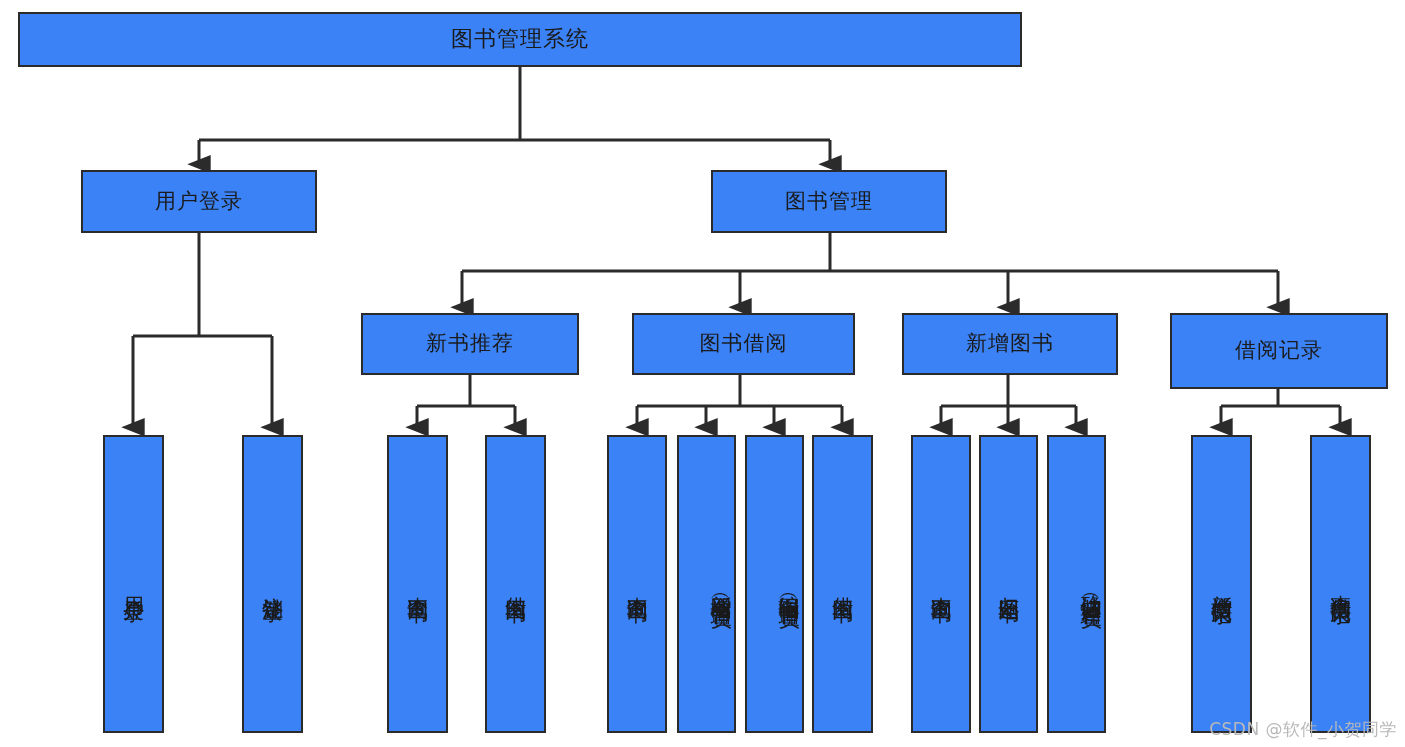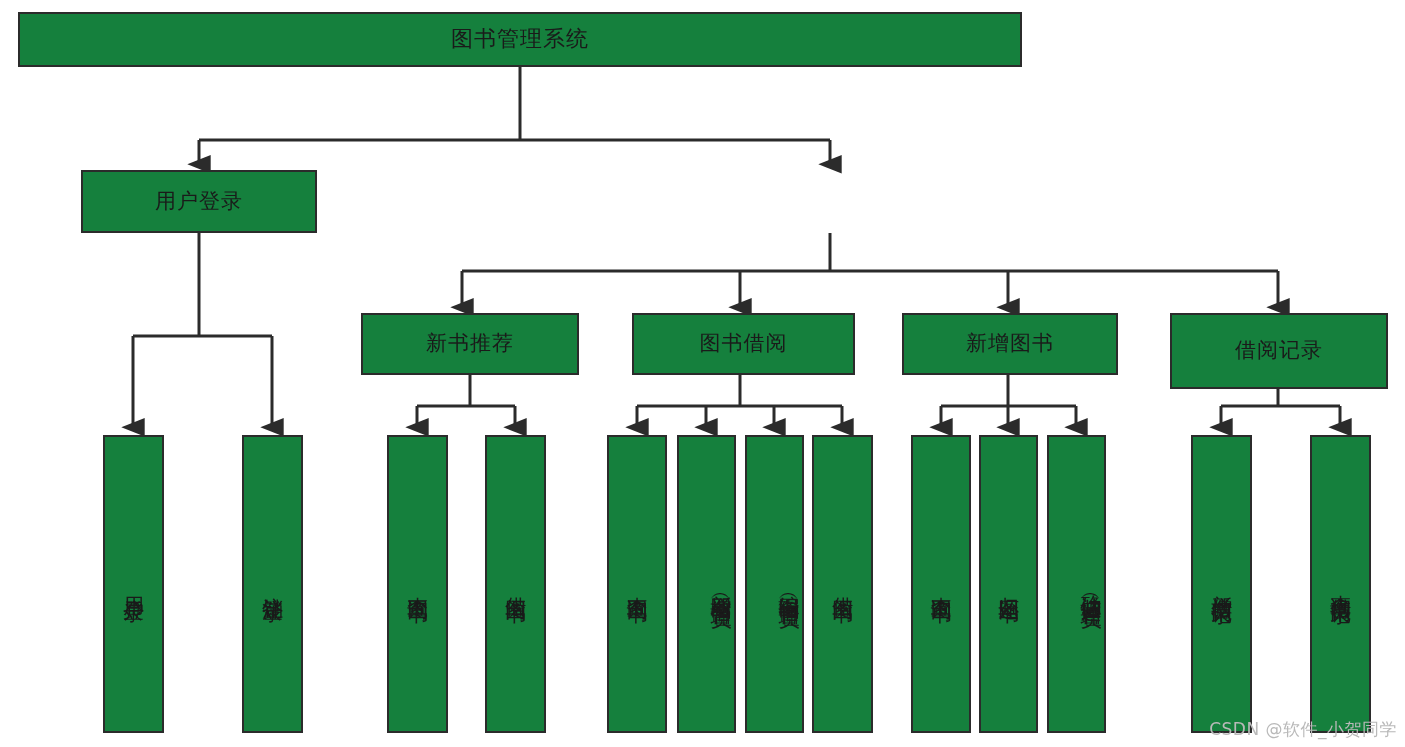--- a/index.html
+++ b/index.html
@@ -22,21 +22,21 @@
     position: absolute;
     left: 0;
     top: 0;
     width: 1405px;
     height: 747px;
     pointer-events: none;
   }
   .node {
     position: absolute;
     box-sizing: border-box;
-    background: #15803d;
+    background: #3b82f6;
     border: 2.5px solid #2b2b2b;
     display: flex;
     align-items: center;
     justify-content: center;
     color: #1a1a1a;
   }
   .node-h {
     font-size: 21px;
     line-height: 1.2;
     letter-spacing: 1px;
@@ -121,20 +121,21 @@
       <path d="M 1278 375 L 1278 406"></path>
       <path d="M 1221 406 L 1340 406"></path>
       <path d="M 1221 406 L 1221 427" marker-end="url(#arrowhead)"></path>
       <path d="M 1340 406 L 1340 427" marker-end="url(#arrowhead)"></path>
     </g>
   </svg>
 
   <div class="node node-h node-root" style="left:18px; top:12px; width:1004px; height:55px;">图书管理系统</div>
 
   <div class="node node-h" style="left:81px; top:170px; width:236px; height:63px;">用户登录</div>
+  <div class="node node-h" style="left:711px; top:170px; width:236px; height:63px;">图书管理</div>
 
   <div class="node node-h" style="left:632px; top:313px; width:223px; height:62px;">图书借阅</div>
   <div class="node node-h" style="left:361px; top:313px; width:218px; height:62px;">新书推荐</div>
   <div class="node node-h" style="left:902px; top:313px; width:216px; height:62px;">新增图书</div>
   <div class="node node-h" style="left:1170px; top:313px; width:218px; height:76px;">借阅记录</div>
 
   <div class="node node-v center-text" style="left:103px; top:435px; width:61px; height:298px;">用户登录</div>
   <div class="node node-v center-text" style="left:242px; top:435px; width:61px; height:298px;">注销登录</div>
 
   <div class="node node-v center-text" style="left:387px; top:435px; width:61px; height:298px;">查询图书</div>

